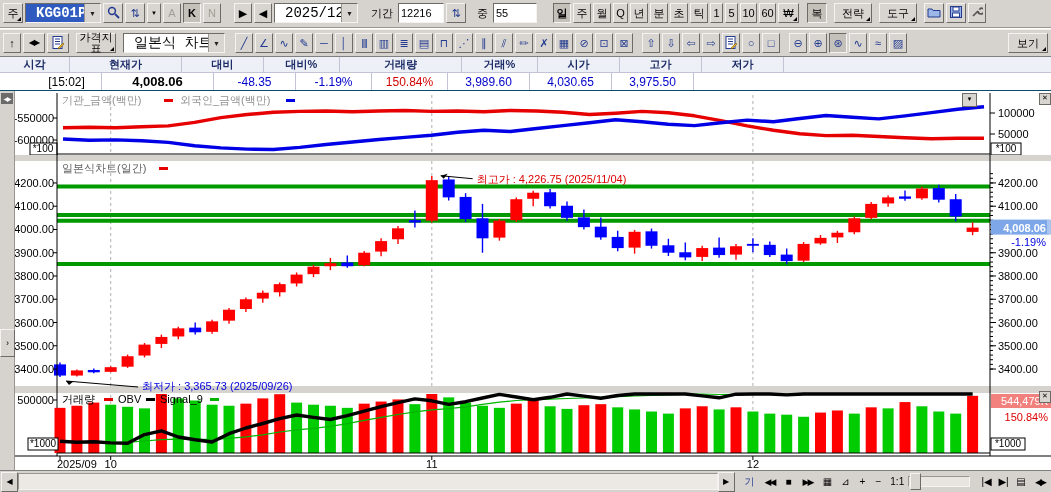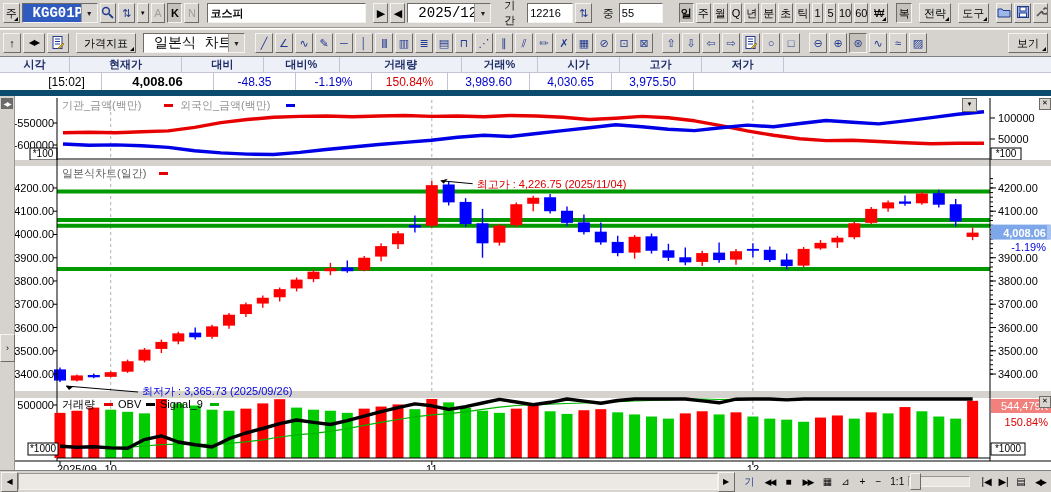--- a/index.html
+++ b/index.html
@@ -33,21 +33,21 @@
   
   #quote{position:absolute;left:0;top:56px;width:1051px;height:34px;background:#fff;
          border-top:1px solid #808080;border-bottom:1px solid #808080;}
   .qrow{display:flex;height:16px;}
   .qrow.vals{height:17px;margin-left:32px;}
   .qcell{display:flex;align-items:center;justify-content:center;box-sizing:border-box;
          border-right:1px solid #c3c3d6;white-space:nowrap;overflow:hidden;}
   .qrow.hdr .qcell{background:#eef0f8;color:#1c2c66;border-bottom:1px solid #c3c3d6;font-weight:bold;font-size:11px;}
   .qrow.vals .qcell{background:#fff;font-size:12px;}
   
-  #chart{position:absolute;left:0;top:90px;width:1051px;height:380px;background:#fff;border-top:6px solid #0c4a6e;}
+  #chart{position:absolute;left:0;top:90px;width:1051px;height:380px;background:#fff;border-top:1px solid #0c4a6e;}
   #gutterL{position:absolute;left:0;top:0;width:14px;height:380px;background:#d6d3ce;border-right:1px solid #9a968f;}
   .mini-handle{position:absolute;left:1px;top:2px;width:12px;height:11px;background:#6b6b6b;color:#fff;
          font-size:6px;display:flex;align-items:center;justify-content:center;letter-spacing:-1px;cursor:pointer;}
   .mini-expand{position:absolute;left:0px;top:238px;width:13px;height:26px;background:#d8d5d0;
          border:1px solid;border-color:#f4f3f1 #6e6a66 #6e6a66 #f4f3f1;display:flex;align-items:center;justify-content:center;
          font-size:9px;cursor:pointer;}
   .xclose{position:absolute;width:10px;height:10px;background:#d8d5d0;border:1px solid #6e6a66;
          font-size:7px;line-height:8px;text-align:center;cursor:pointer;}
   .pdrop{position:absolute;width:13px;height:12px;background:#d8d5d0;border:1px solid #6e6a66;
          font-size:6px;line-height:10px;text-align:center;cursor:pointer;}
@@ -88,21 +88,20 @@
       <button class="btn disabled" style="width: 18px;">
         <span class="">A</span>
       </button>
       <button class="btn pressed bold" style="width: 18px;">
         <span class="">K</span>
       </button>
       <button class="btn disabled" style="width: 18px;">
         <span class="">N</span>
       </button>
       <span style="width: 4px; flex: 0 0 auto;"></span>
-      <input class="tinput bold" value="코스피" style="width: 168px;">
       <span style="width: 3px; flex: 0 0 auto;"></span>
       <button class="btn" style="width: 18px;">
         <span class="">▶</span>
       </button>
       <button class="btn" style="width: 18px;">
         <span class="">◀</span>
       </button>
       <span class="combo" style="width: 84px; justify-content: center;">
         <span class="combo-val">2025/12/18</span>
         <span class="combo-arrow">▼</span>
@@ -198,21 +197,21 @@
       <button class="btn" style="width: 22px;">
         <span><svg width="12" height="13" viewBox="0 0 12 13">
             <rect x="1" y="0.5" width="9" height="12" fill="#fff" stroke="#223a8f"></rect>
             <line x1="3" y1="3" x2="8" y2="3" stroke="#223a8f"></line>
             <line x1="3" y1="5.5" x2="8" y2="5.5" stroke="#223a8f"></line>
             <line x1="3" y1="8" x2="8" y2="8" stroke="#223a8f"></line>
             <path d="M6 12 l5 -5 l1 1 l-5 5 z" fill="#e8b32a" stroke="#7a5a00" stroke-width="0.6"></path>
           </svg></span>
       </button>
       <span style="width: 3px; flex: 0 0 auto;"></span>
-      <button class="btn menu" style="width: 60px;">
+      <button class="btn menu" style="width: 40px;">
         <span class="">가격지표</span>
       </button>
       <span style="width: 3px; flex: 0 0 auto;"></span>
       <span class="combo" style="width: 102px;">
         <span class="combo-val">일본식 차트</span>
         <span class="combo-arrow">▼</span>
       </span>
       <span style="width: 6px; flex: 0 0 auto;"></span>
       <button class="btn" style="width: 18px;">
         <span class="ic">╱</span>

